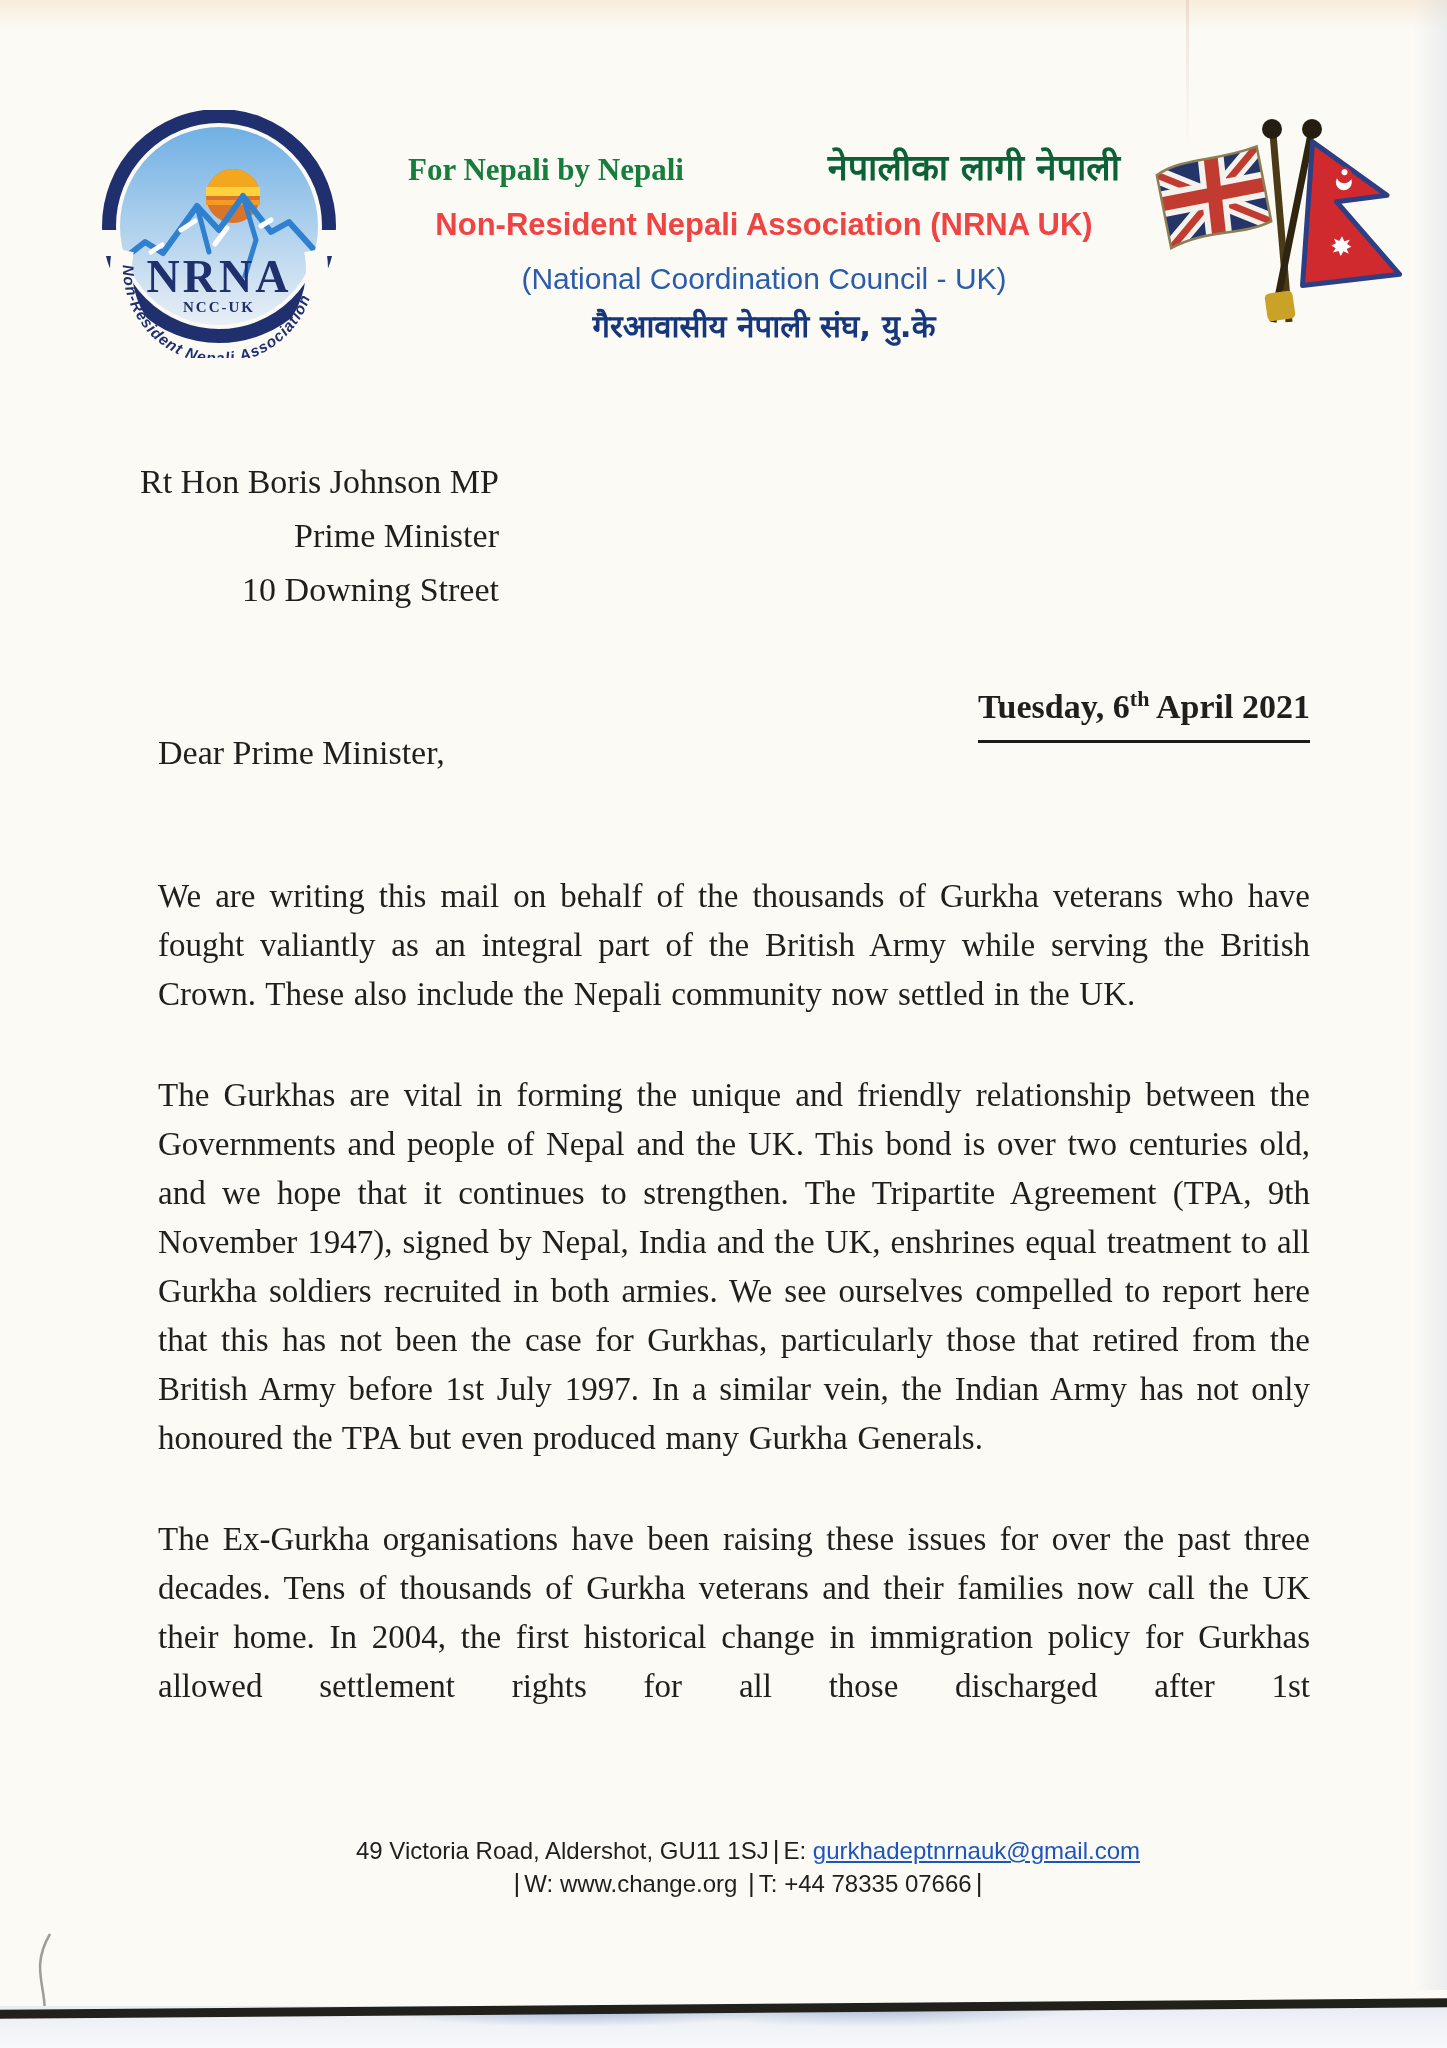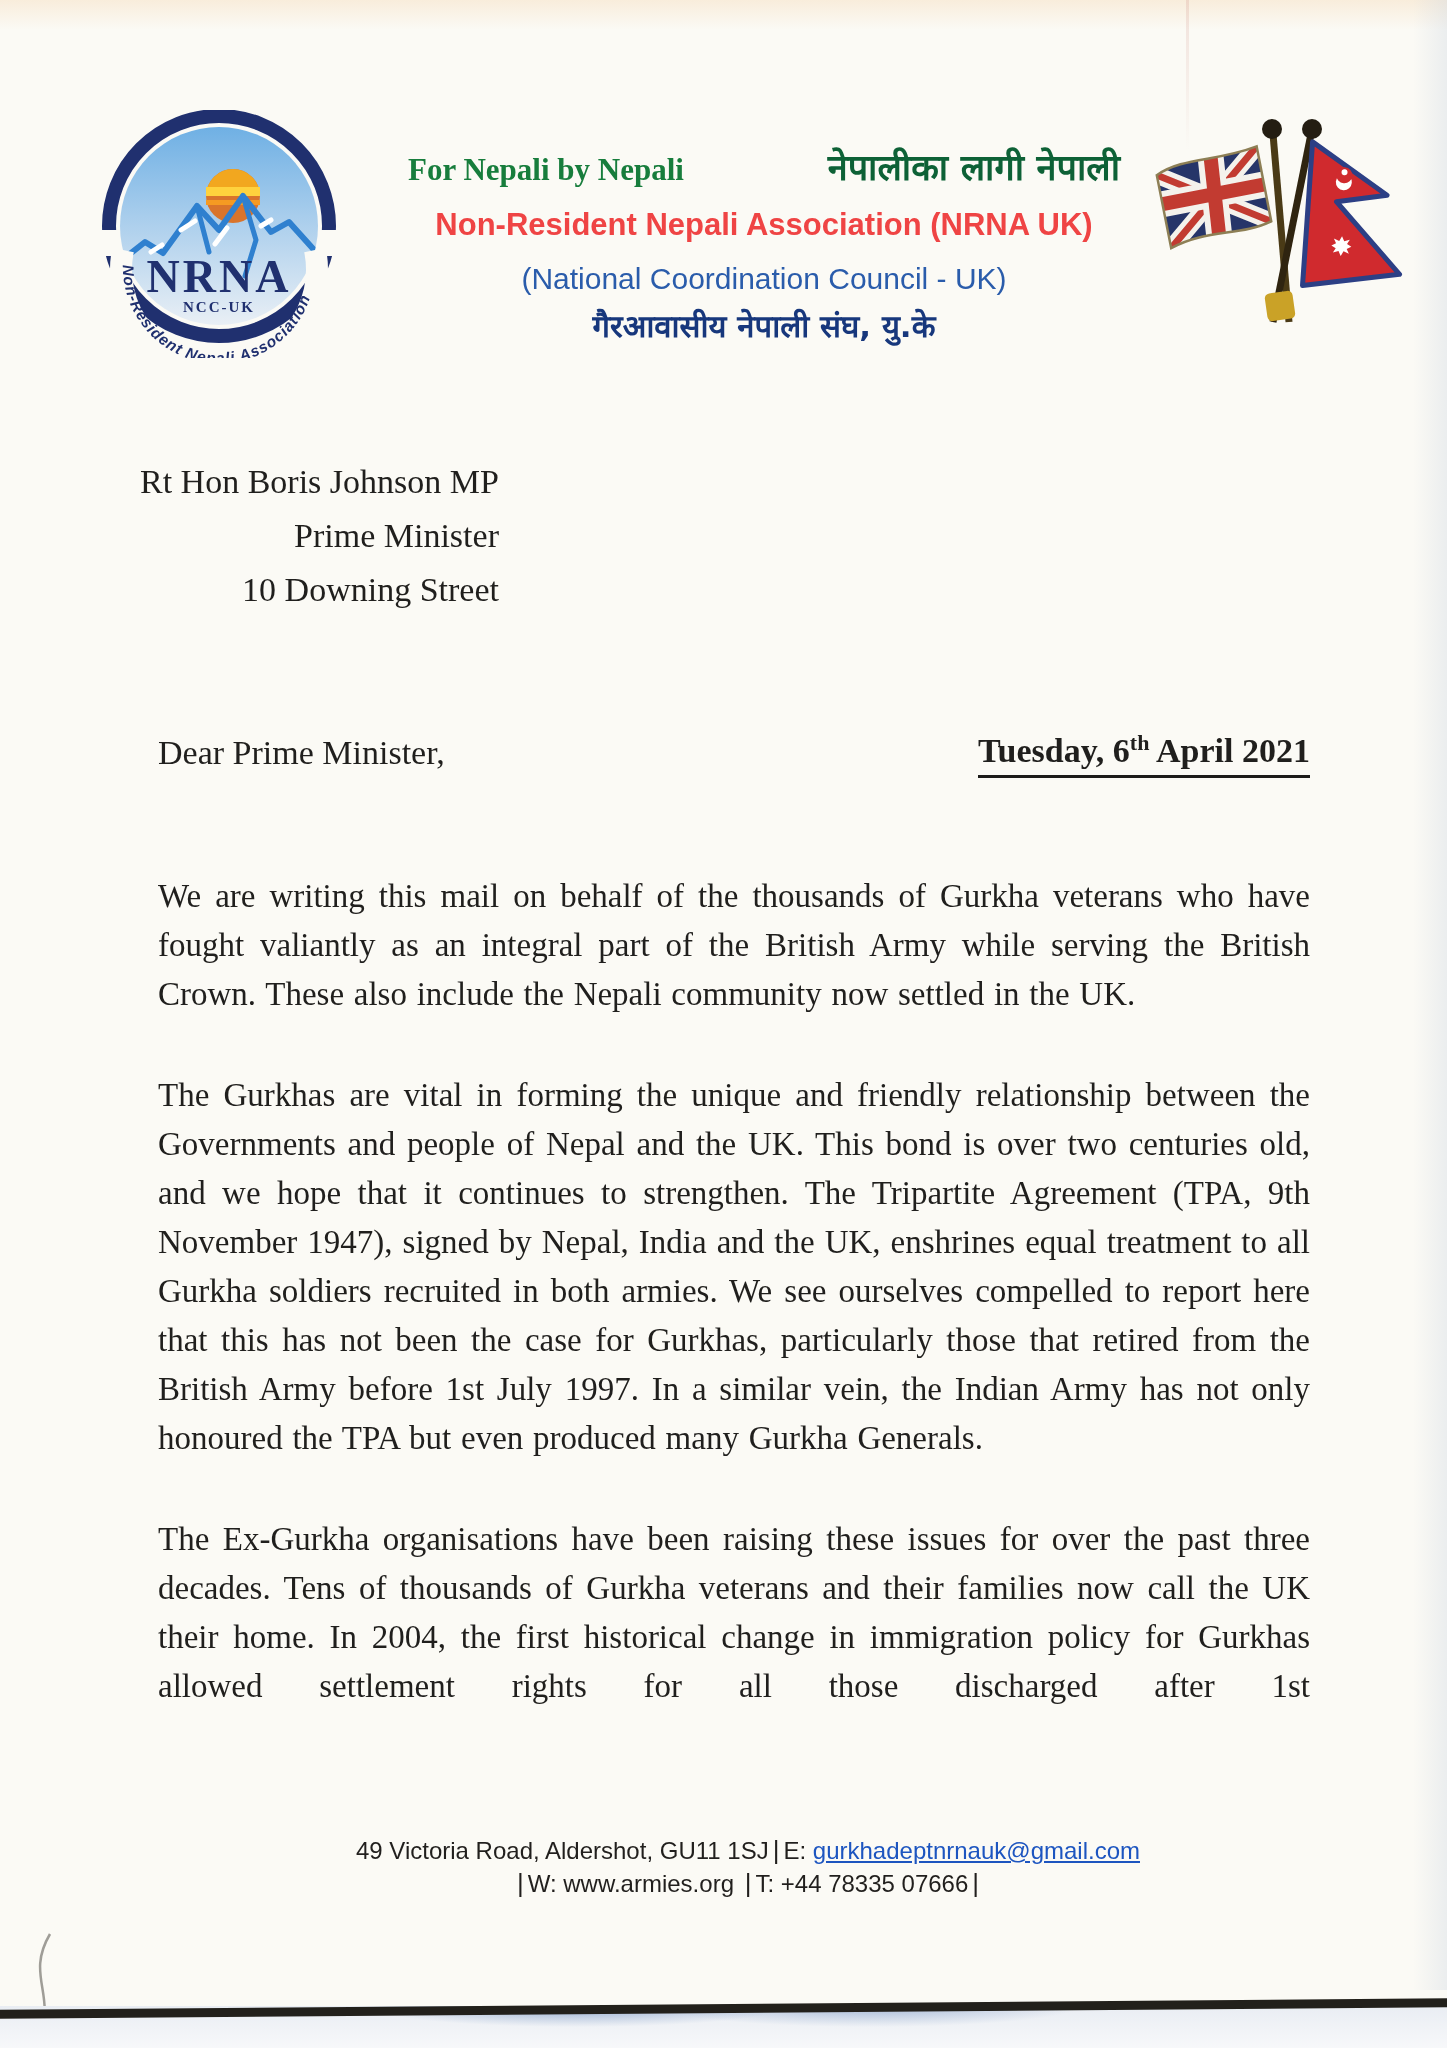--- a/index.html
+++ b/index.html
@@ -26,21 +26,21 @@
   .tagline-ne{font-family:"DejaVu Sans",sans-serif;font-weight:bold;font-size:36px;color:#0d6136;}
   .org-en{font-family:"Liberation Sans",sans-serif;font-weight:bold;font-size:31px;color:#ef4444;
     text-align:center;margin-top:16px;}
   .org-sub{font-family:"Liberation Sans",sans-serif;font-size:30px;color:#2a5cab;text-align:center;margin-top:19px;}
   .org-ne{font-family:"DejaVu Sans",sans-serif;font-weight:bold;font-size:31px;color:#17377c;
     text-align:center;margin-top:8px;}
 
   
   .recipient{position:absolute;left:140px;top:455px;font-size:34px;line-height:54px;text-align:right;}
   .date-line{position:absolute;right:137px;top:686px;font-size:34px;font-weight:bold;
-    border-bottom:3px solid #1c1b19;padding-bottom:5px;margin-top:44px;}
+    border-bottom:3px solid #1c1b19;padding-bottom:14px;}
   .date-line sup{font-size:22px;}
   .salutation{position:absolute;left:158px;top:734px;font-size:34px;}
   .body-text{position:absolute;left:158px;top:872px;width:1152px;font-size:33px;line-height:49px;
     text-align:justify;word-spacing:1.5px;}
   .body-text p{margin:0 0 52px 0;}
   .body-text p:last-child{text-align-last:justify;}
 
   
   .footer{position:absolute;left:158px;top:1834px;width:1152px;text-align:center;
     font-family:"Liberation Sans",sans-serif;font-size:24px;line-height:33px;color:#211f1d;
@@ -164,21 +164,21 @@
     <p>The Ex-Gurkha organisations have been raising these issues for over the past three decades. Tens of thousands of Gurkha veterans and their families now call the UK their home. In 2004, the first historical change in immigration policy for Gurkhas allowed settlement rights for all those discharged after 1st</p>
   </div>
 
 <div class="footer">
   <div>
     <span>49 Victoria Road, Aldershot, GU11 1SJ</span><span class="sep">|</span><span>E:</span>
     <a class="email-link">gurkhadeptnrnauk@gmail.com</a>
   </div>
   <div>
     <span class="sep">|</span><span>W:</span>
-    <span>www.armies.org</span>
+    <span>www.change.org</span>
     <span class="sep">|</span><span>T:</span>
     <span>+44 78335 07666</span><span class="sep">|</span>
   </div>
 </div>
 
 <svg class="curl" width="80" height="120" viewBox="0 0 80 120">
   <path d="M44,6 C18,50 54,68 30,116" fill="none" stroke="#8e8c86" stroke-width="2.5" opacity="0.85"></path>
 </svg>
 <div class="scan-edge">
   <div class="edge-glow"></div>

